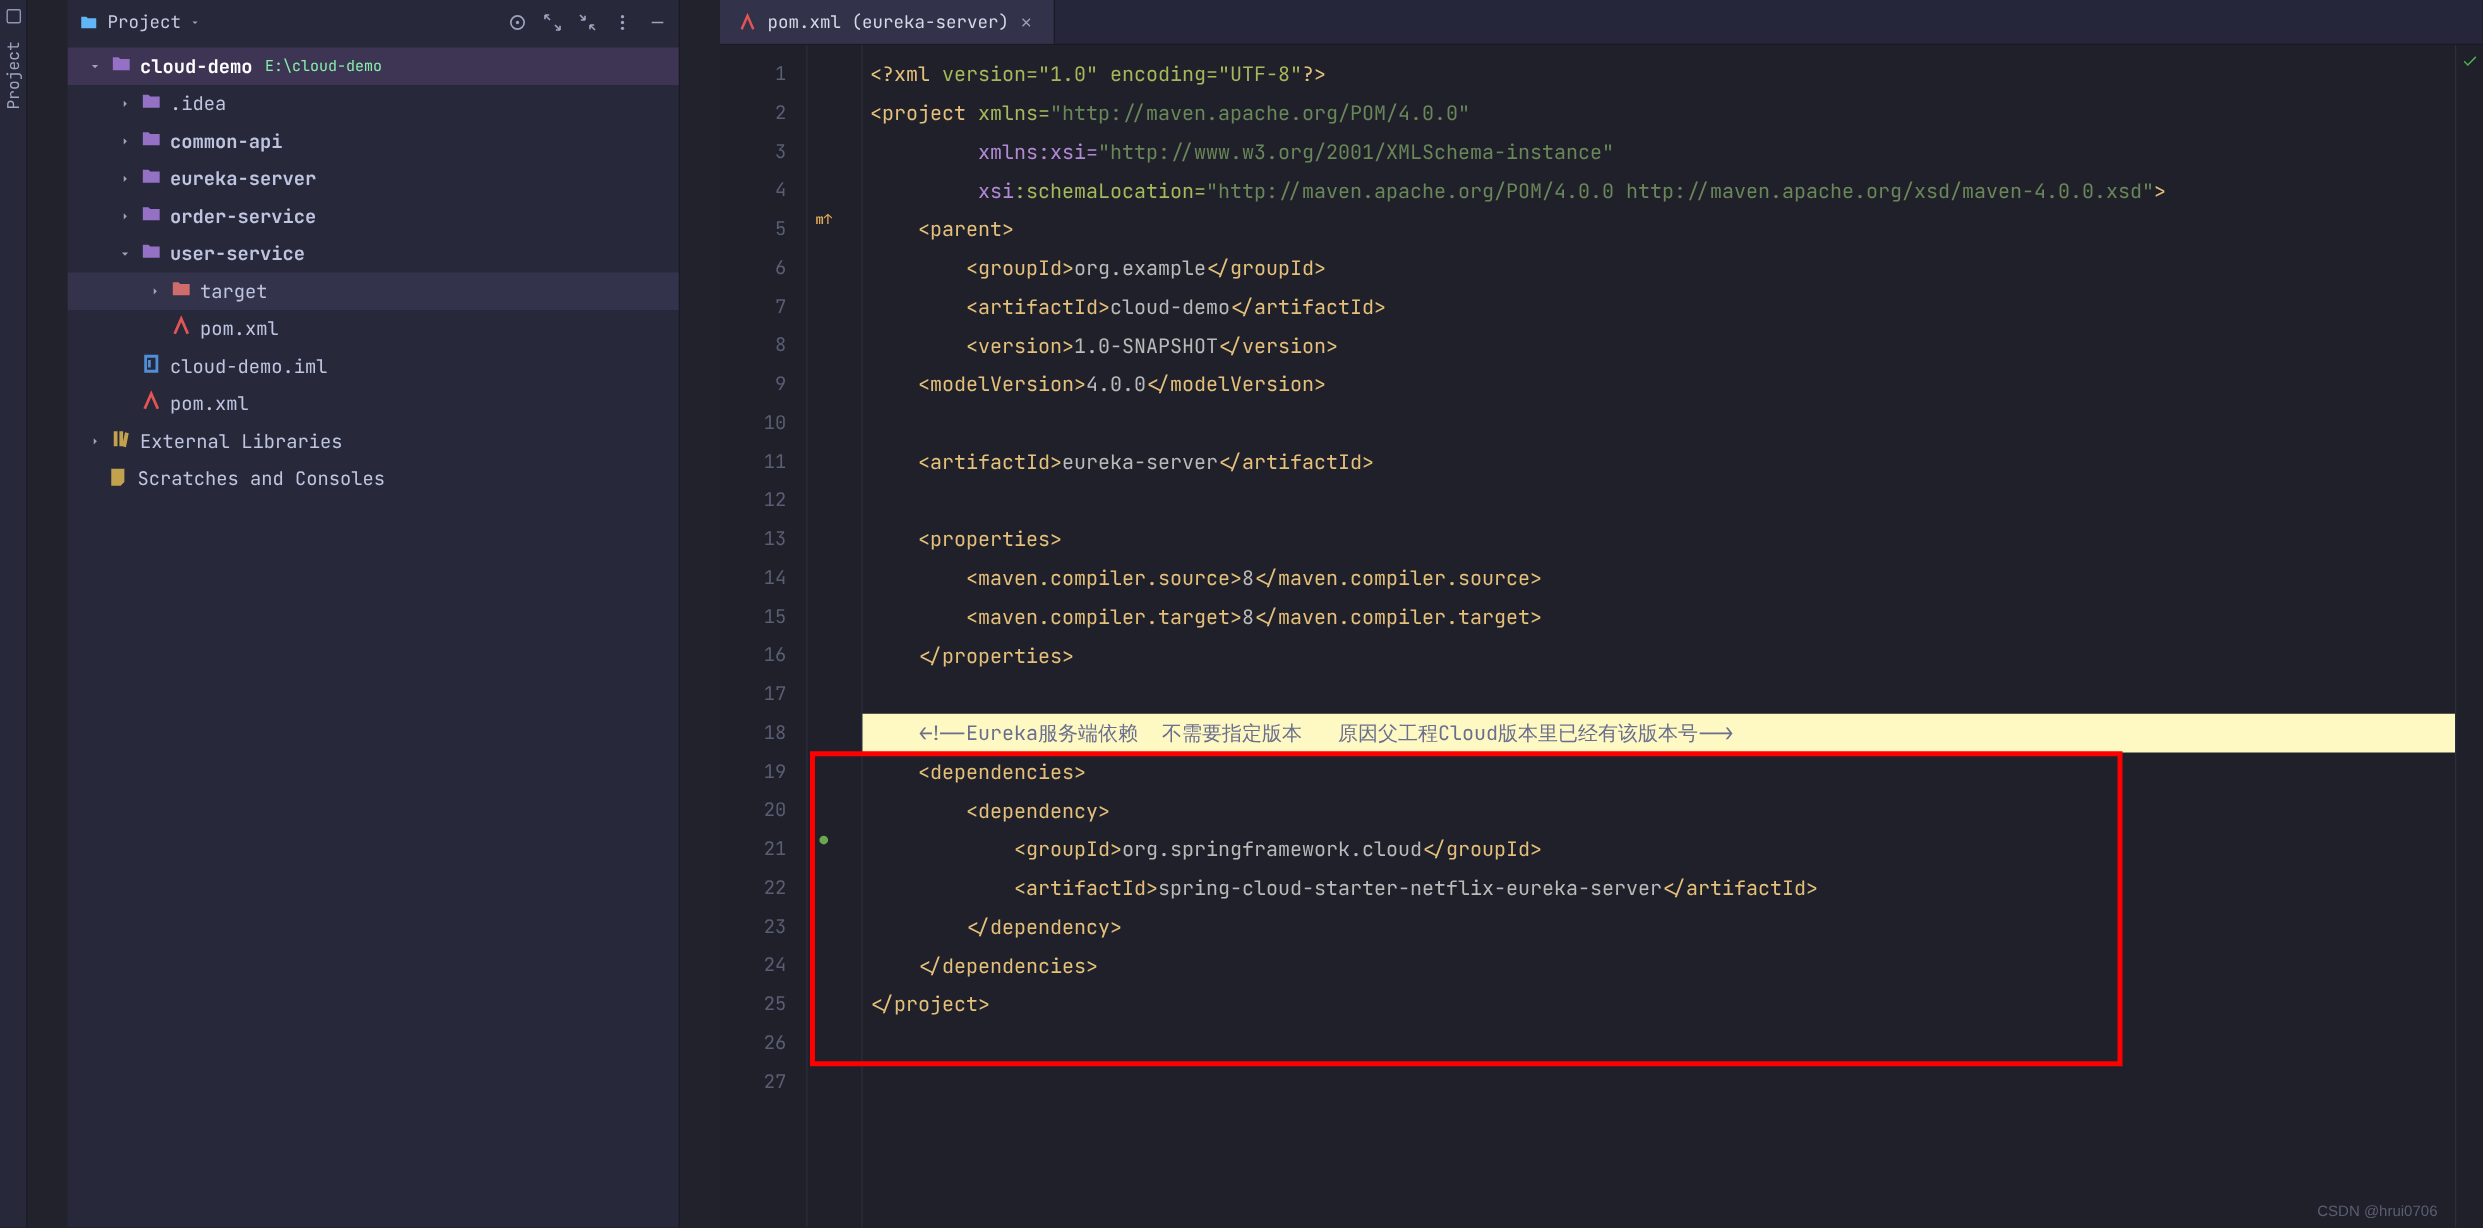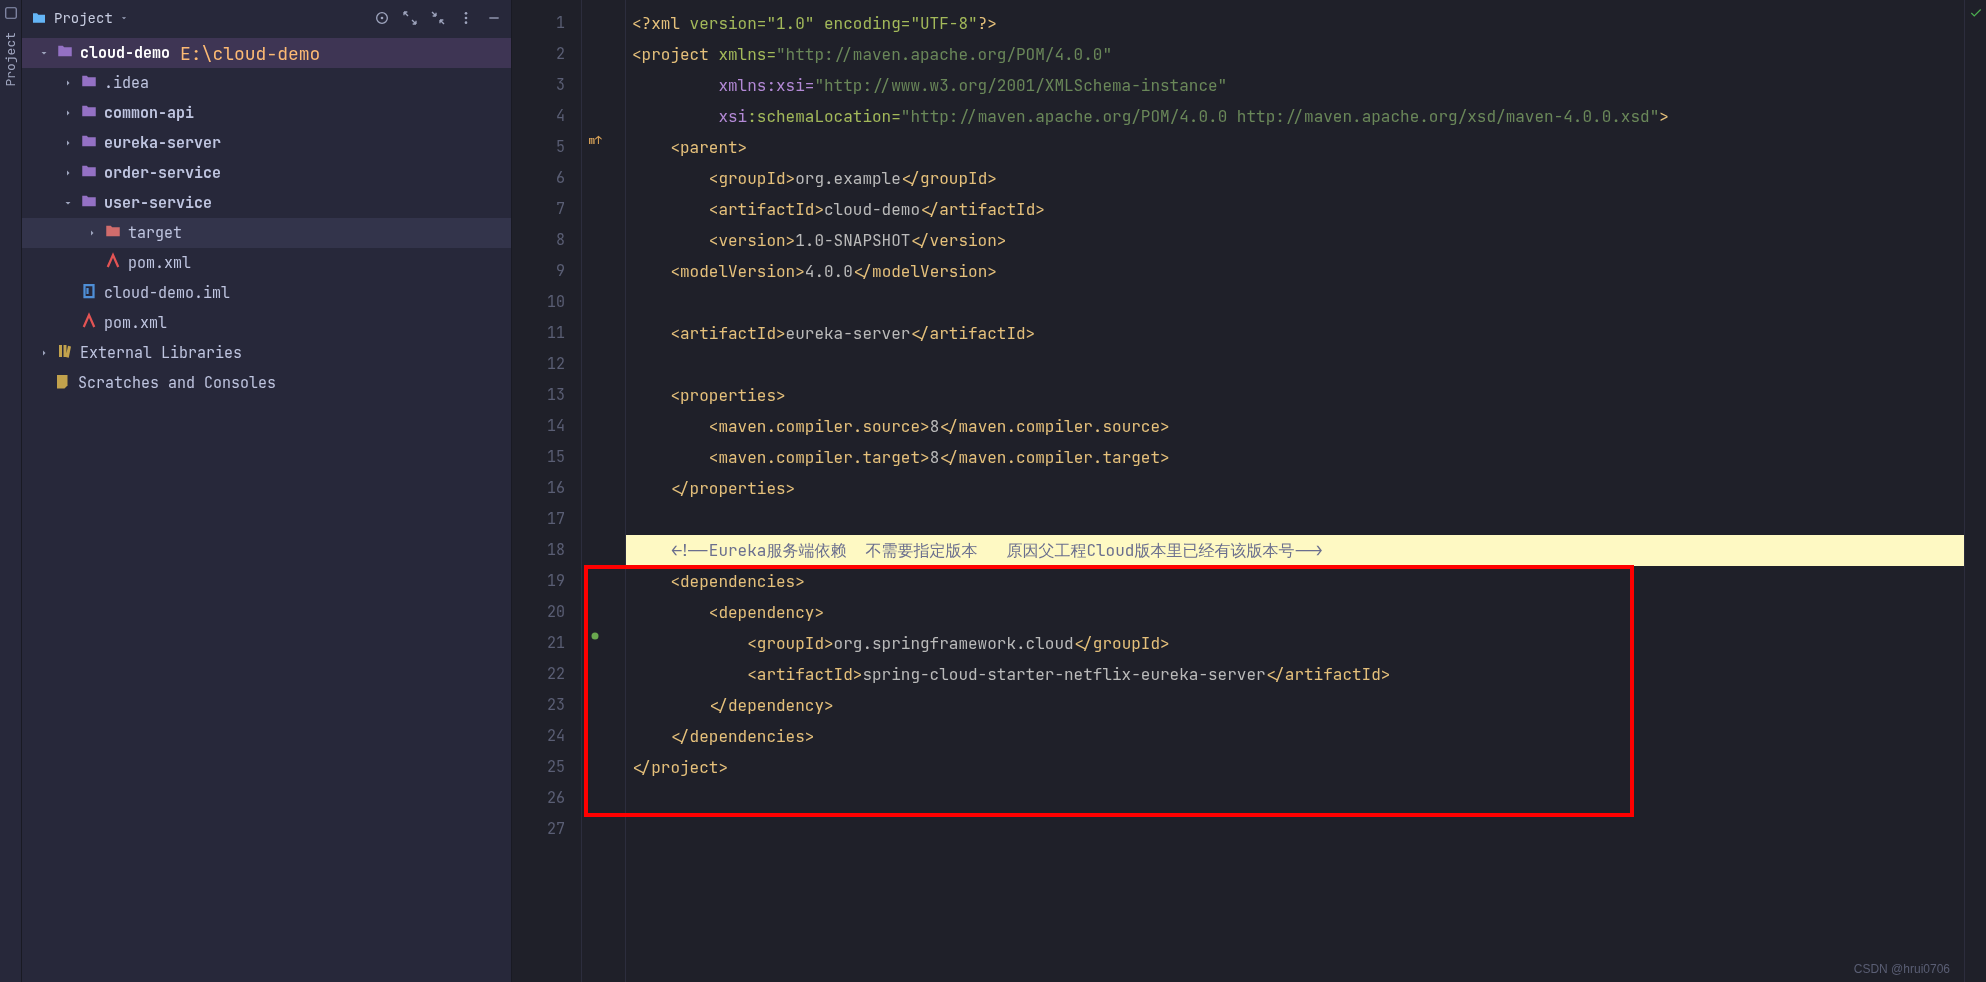--- a/index.html
+++ b/index.html
@@ -4,21 +4,21 @@
 <style>
   * { margin: 0; padding: 0; box-sizing: border-box; }
   html, body {
     width: 1986px; height: 982px;
     font-family: "Segoe UI", "JetBrains Mono", Consolas, monospace;
     font-size: 14px;
     color: #a9b7c6;
     background: #21222c;
     overflow: hidden;
   }
-  .root { display:flex; width:100%; height:100%; }
+  .root { display:flex; width:100%; height:100%;gap:32px; }
   
   .rail {
     width: 22px;
     background: #27283a;
     border-right: 1px solid #191a23;
     display:flex; flex-direction:column; align-items:center;
     padding-top:6px; gap:8px;
     color:#9ea4bd;
   }
   .rail .vlabel {
@@ -68,21 +68,21 @@
     background:#3e3554;
     color:#ffffff;
   }
   .row.sel-weak{ background:#33344b; }
   .row .spacer{ display:inline-block; }
   .row .chev { width:12px;height:12px; fill:#9ea4bd;}
   .row .folder svg{ width:18px;height:18px;}
   .row .file svg{ width:18px;height:18px;}
   .lbl{ font-size:15px; }
   .lbl.bold{ font-weight:600; }
-  .path{ color:#fdba74; font-size:18px; padding-left:4px;}
+  .path{ color:#86efac; font-size:12px; padding-left:4px;}
   .folder-blue svg path{ fill:#4f8fd7;}
   .folder-purple svg path{ fill:#9471c4;}
   .folder-red svg path{ fill:#d06c6c;}
   .file-maven svg{ stroke:#e35454;}
   .file-ij svg{ stroke:#4f8fd7;}
   .file-lib svg{ fill:#c2a24c;}
   .file-scratch svg{ fill:#c2a24c;}
   
   .editor{
     flex:1; display:flex; flex-direction:column;
@@ -340,20 +340,31 @@
         <span class="spacer" style="width:20px"></span>
         <span class="file file-scratch"><svg viewBox="0 0 24 24">
               <path d="M4 4h14v14l-4 4H4z"></path>
             </svg></span>
         <span class="lbl">Scratches and Consoles</span>
       </div>
     </div>
   </div>
 
   <div class="editor">
+    <div class="tabbar">
+      <div class="tab">
+        <svg viewBox="0 0 24 24" fill="none" stroke-width="3">
+            <path d="M5 20L12 4l7 16"></path>
+          </svg>
+        <span>pom.xml (eureka-server)</span>
+        <span class="close"><svg viewBox="0 0 24 24" fill="none" stroke-width="2">
+              <path d="M6 6l12 12M18 6L6 18"></path>
+            </svg></span>
+      </div>
+    </div>
 
     <div class="code-wrap">
 
       <div class="gutter">
         <div class="ln">1</div>
         <div class="ln">2</div>
         <div class="ln">3</div>
         <div class="ln">4</div>
         <div class="ln">5</div>
         <div class="ln">6</div>

